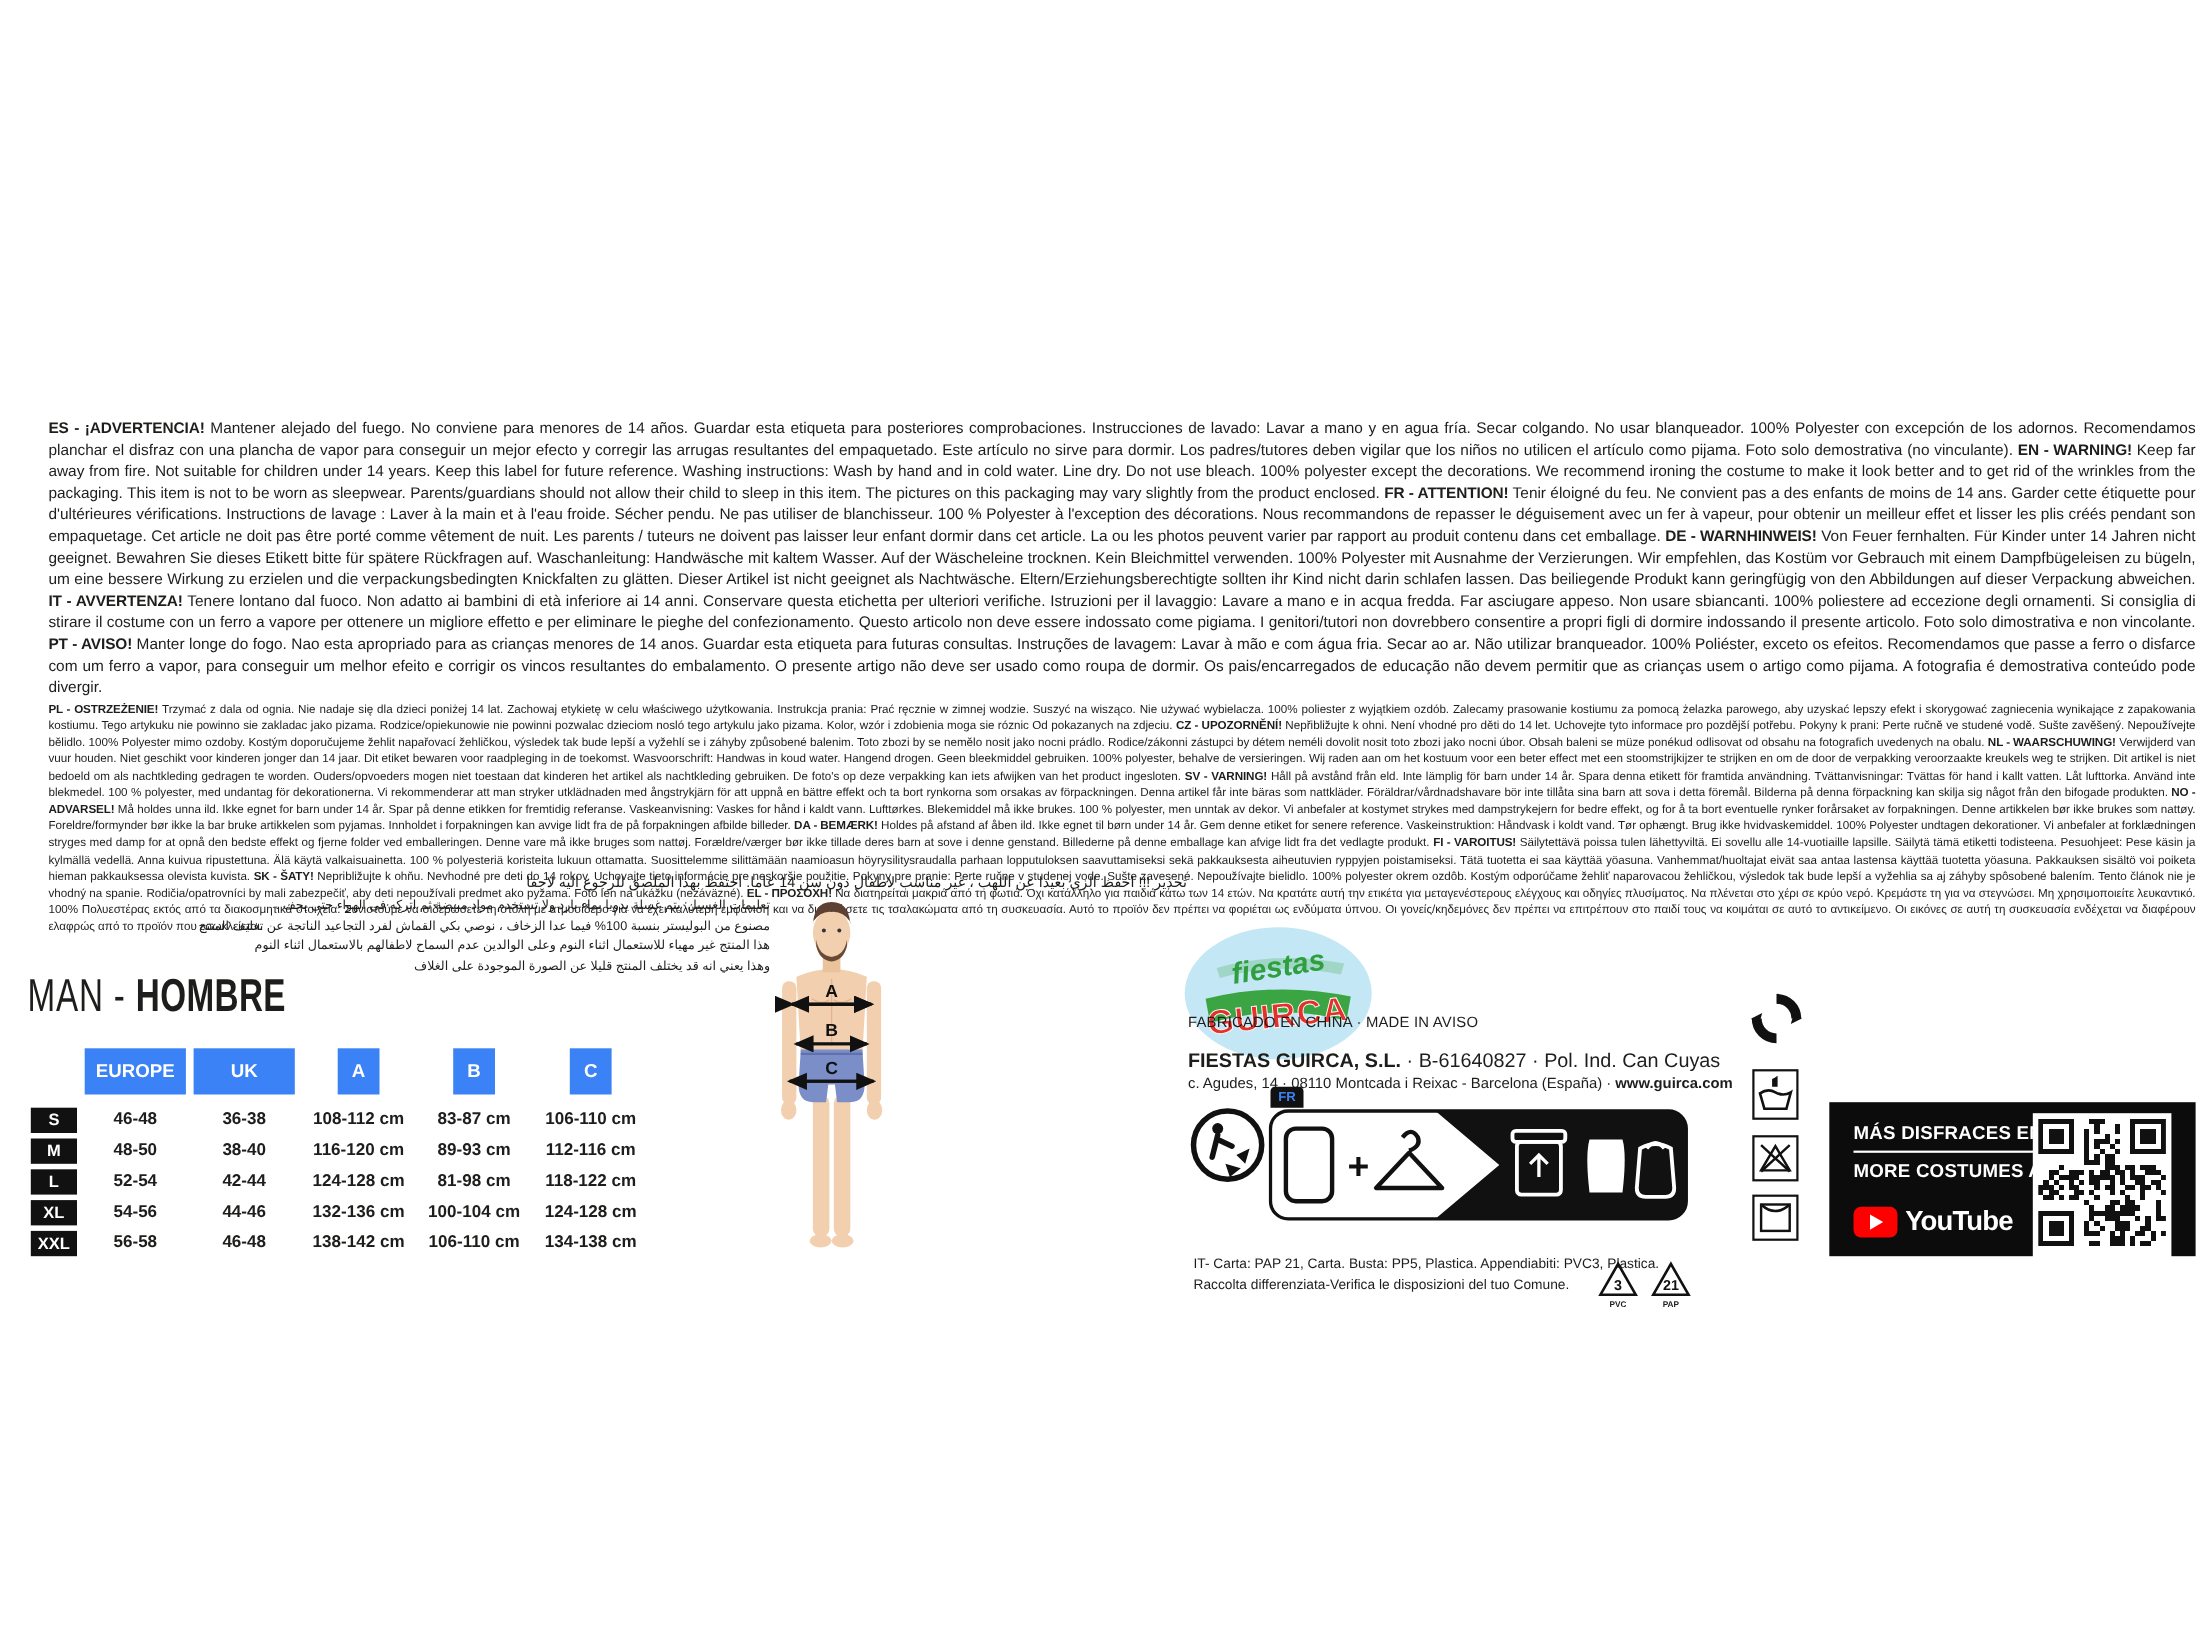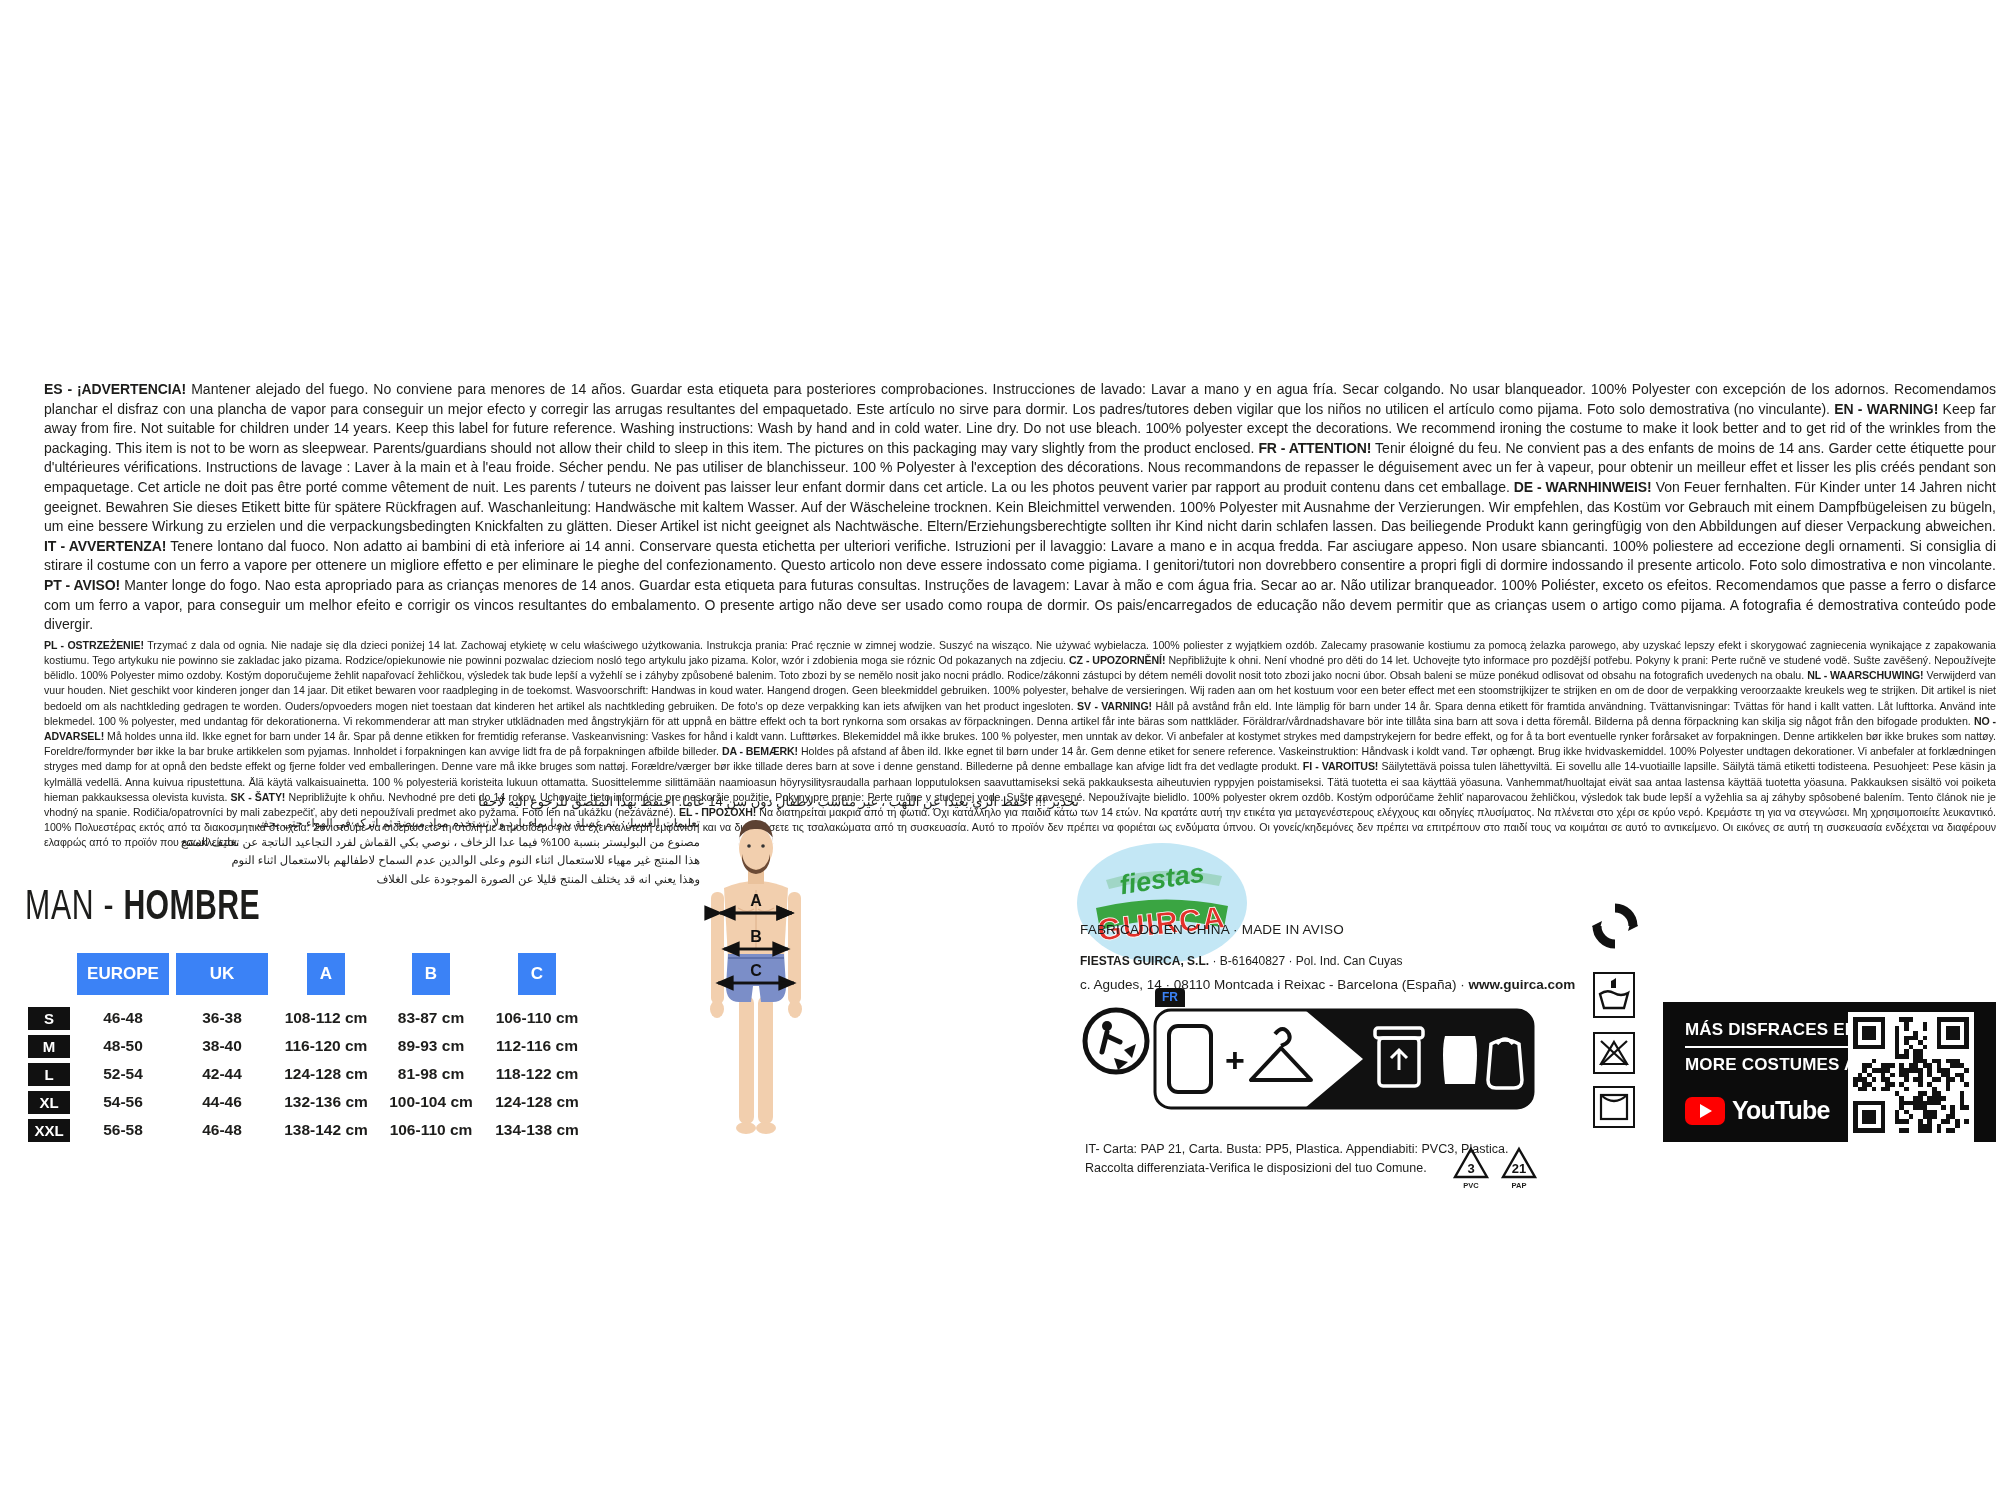--- a/index.html
+++ b/index.html
@@ -35,21 +35,21 @@
   .sizebox{background:#111;color:#fff;font-weight:700;font-size:15px;height:23px;width:42px;
            display:flex;align-items:center;justify-content:center;}
   .tcell{font-weight:700;font-size:15.5px;text-align:center;}
 
   
   #figure{left:694px;top:816px;}
 
   
   #brand-logo{left:1076px;top:842px;}
   #made-in{left:1080px;top:922px;font-size:13.5px;letter-spacing:0.2px;}
-  #company-line{left:1080px;top:954px;font-size:12px;text-align:center;}
+  #company-line{left:1080px;top:954px;font-size:18px;text-align:center;}
   #address-line{left:1080px;top:977px;font-size:13.5px;}
   .bold{font-weight:700;}
 
   
   #triman{left:1080px;top:1000px;}
   #fr-tag{left:1155px;top:988px;background:#111;color:#3b82f6;font-weight:700;font-size:12px;
           padding:2px 7px 3px;border-radius:4px 4px 0 0;}
   #sorting-banner{left:1153px;top:1008px;}
   #it-text{left:1085px;top:1140px;font-size:12.5px;line-height:19px;}
   #tri-symbols{left:1452px;top:1146px;display:flex;gap:10px;}

